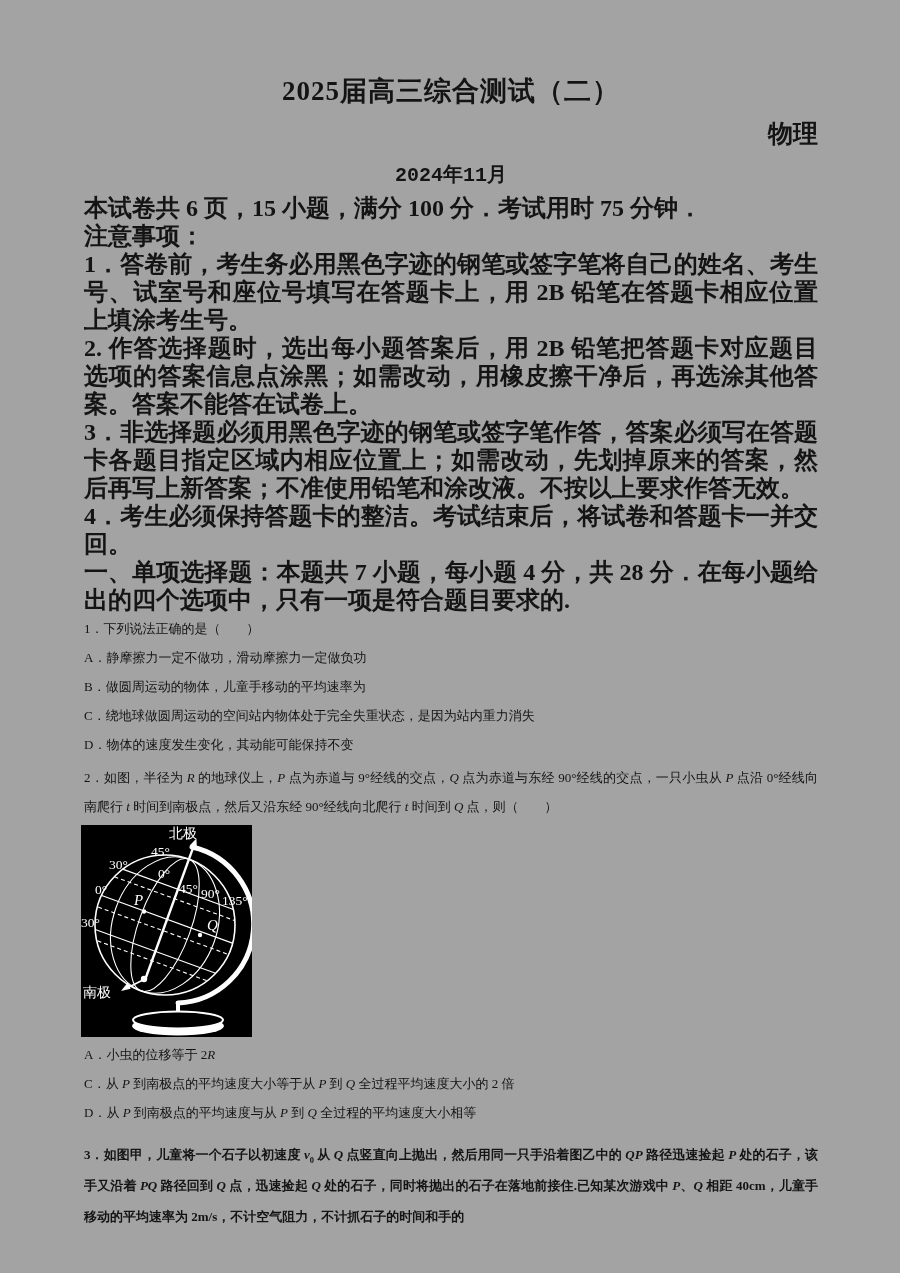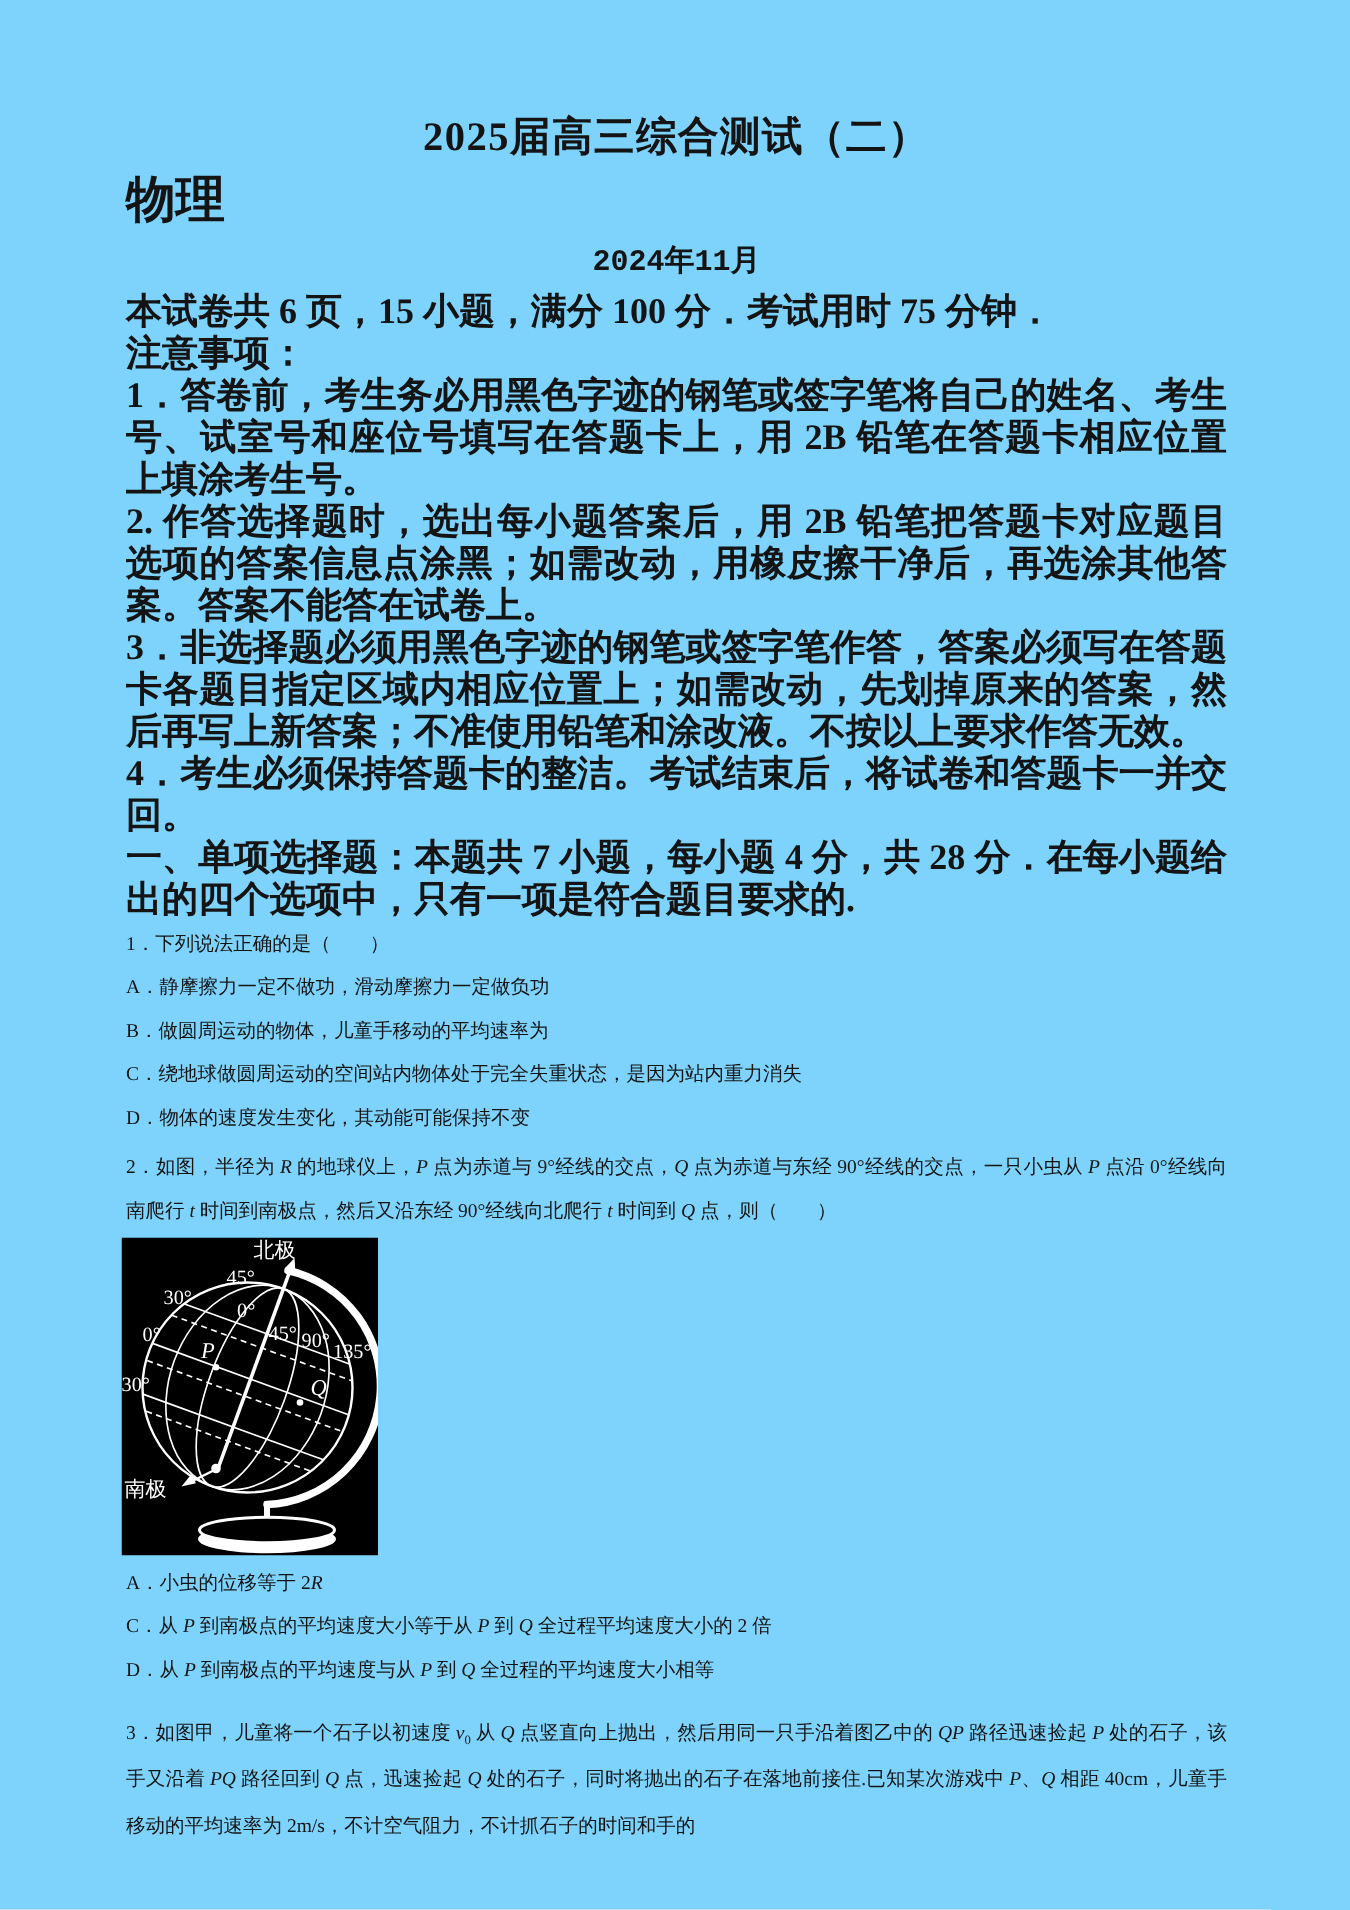--- a/index.html
+++ b/index.html
@@ -1,35 +1,35 @@
 <!DOCTYPE html>
 <html><head>
 <meta charset="utf-8">
 <style>
   html,body{margin:0;padding:0;background:#e8e8e8;}
   .page{
     position:relative;
     width:900px;height:1273px;
     margin:0 auto;
-    background:#7dd3fc;
+    background:#a3a3a3;
     font-family:"Liberation Serif","DejaVu Serif",serif;
     color:#141414;
     overflow:hidden;
   }
   .content{padding:76px 82px 0 84px;}
   .title{
     margin:0 0 14px 0;
     text-align:center;
     font-size:27px;line-height:30px;
     font-weight:bold;letter-spacing:1px;
   }
   .subject{
     margin:0 0 16px 0;
-    text-align:left;
-    font-size:33px;line-height:28px;
+    text-align:right;
+    font-size:25px;line-height:28px;
     font-weight:bold;
   }
   .date{
     margin:0 0 6px 0;
     text-align:center;
     font-size:20px;line-height:24px;
     font-weight:bold;
     font-family:Liberation Mono, monospace;
   }
   .intro p{
@@ -39,21 +39,21 @@
     text-align:justify;
   }
   .question p{
     margin:0;
     font-size:13px;line-height:29px;
     font-weight:normal;
     text-align:justify;
   }
   .q2{margin-top:4px;}
   .q3{margin-top:12px;}
-  .q3 p{line-height:31px;}
+  .q3 p{line-height:31px;font-weight:bold;}
   .figure-wrap{
     margin:4px 0 3px -3px;
     width:171px;height:212px;
     line-height:0;
   }
   .it{font-style:italic;}
   sub{font-size:0.65em;line-height:0;}
   svg text{
     font-family:"Liberation Serif","DejaVu Serif",serif;
     fill:#ffffff;

